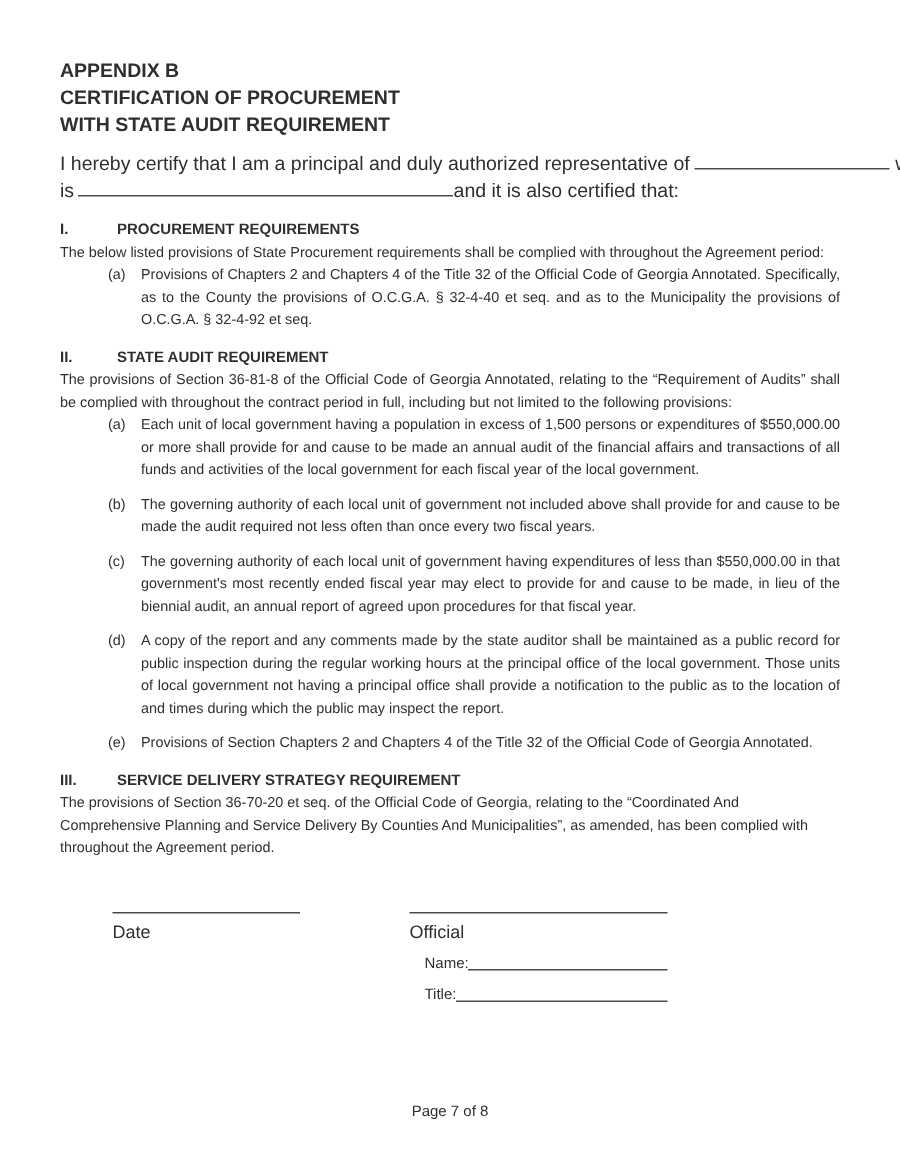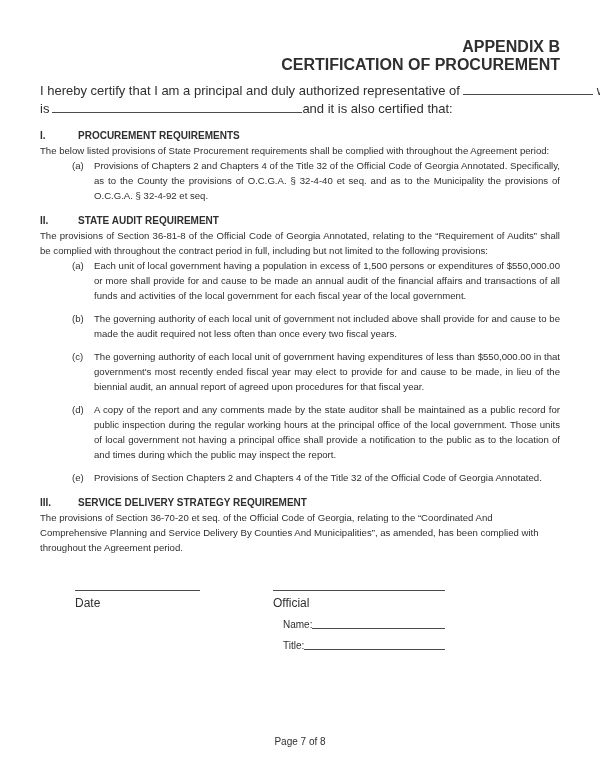--- a/index.html
+++ b/index.html
@@ -11,23 +11,23 @@
     height: 776px;
     background: #ffffff;
     color: #2f2f2f;
     font-family: "Liberation Sans", sans-serif;
     font-size: 9.6px;
     line-height: 15px;
     padding: 38px 40px 0 40px;
     overflow: hidden;
   }
   .title-block {
-    text-align: right;
+    text-align: left;
     font-weight: bold;
-    font-size: 16px;
+    font-size: 13px;
     line-height: 18px;
   }
   .intro { margin-top: 8px; font-size: 13px; line-height: 18px; }
   .intro-line { white-space: nowrap; }
   .blank {
     display: inline-block;
     height: 12px;
     border-bottom: 1px solid #4a4a4a;
     vertical-align: baseline;
   }
@@ -75,20 +75,21 @@
   }
 </style>
 </head>
 <body>
 
 <div class="page">
 
   <div class="title-block">
     <div>APPENDIX B</div>
     <div>CERTIFICATION OF PROCUREMENT</div>
+    <div>WITH STATE AUDIT REQUIREMENT</div>
   </div>
 
   <div class="intro">
     <div class="intro-line"><span>I hereby certify that I am a principal and duly authorized representative of</span><span class="blank blank-org"></span><span>whose address</span></div>
     <div class="intro-line"><span>is</span><span class="blank blank-address"></span><span>and it is also certified that:</span></div>
   </div>
 
   <div class="section">
     <div class="section-heading">
       <span class="sec-numeral">I.</span><span>PROCUREMENT REQUIREMENTS</span>

